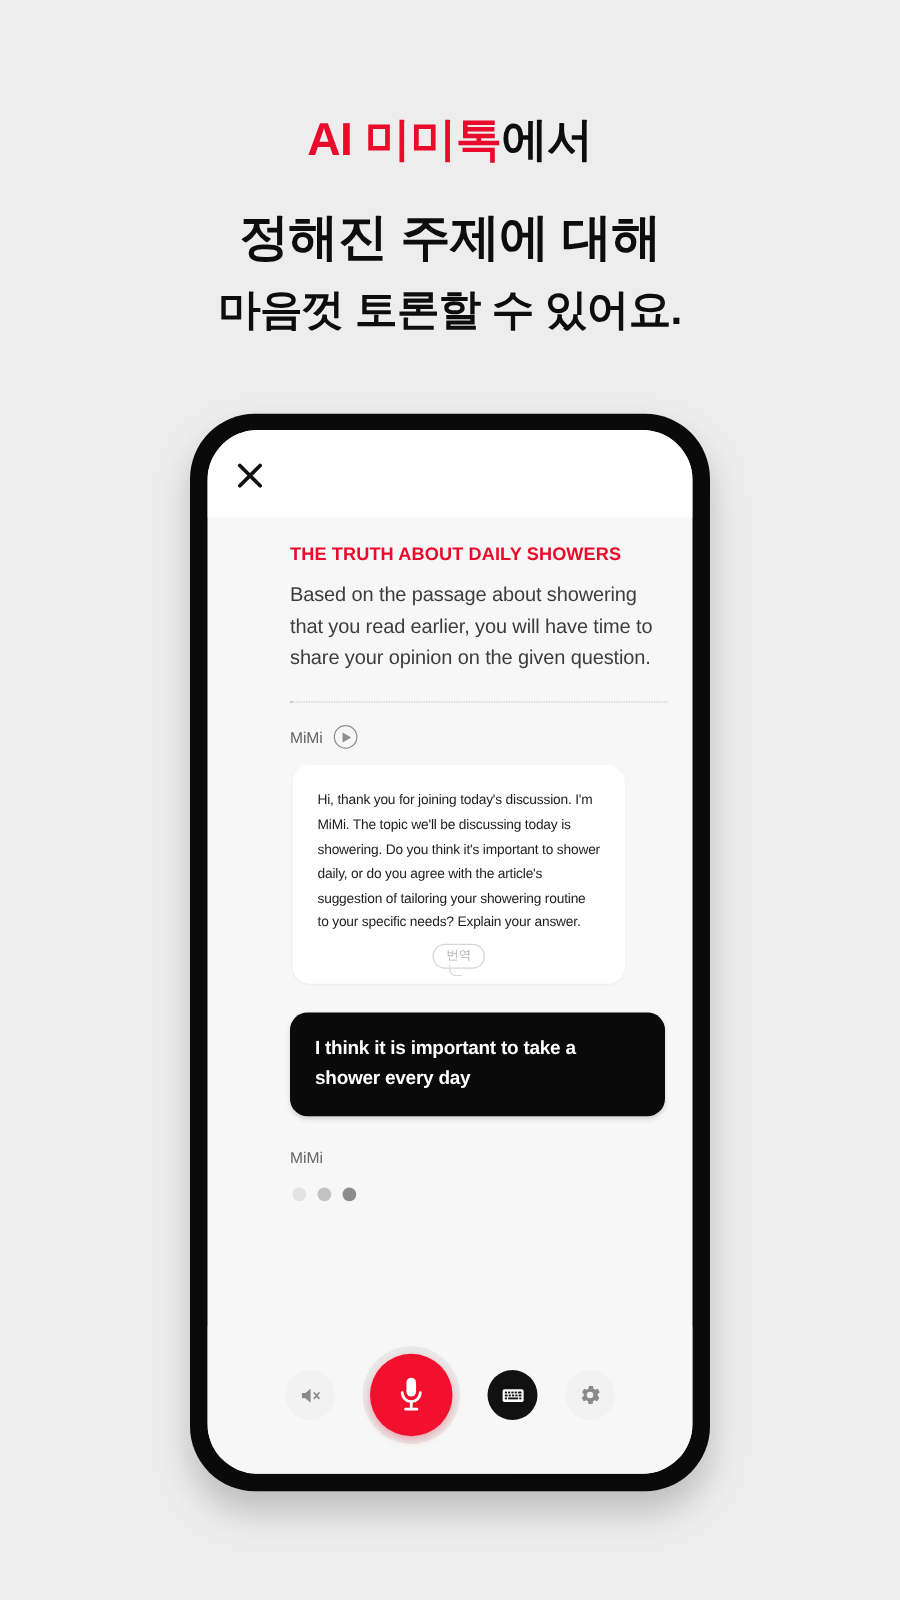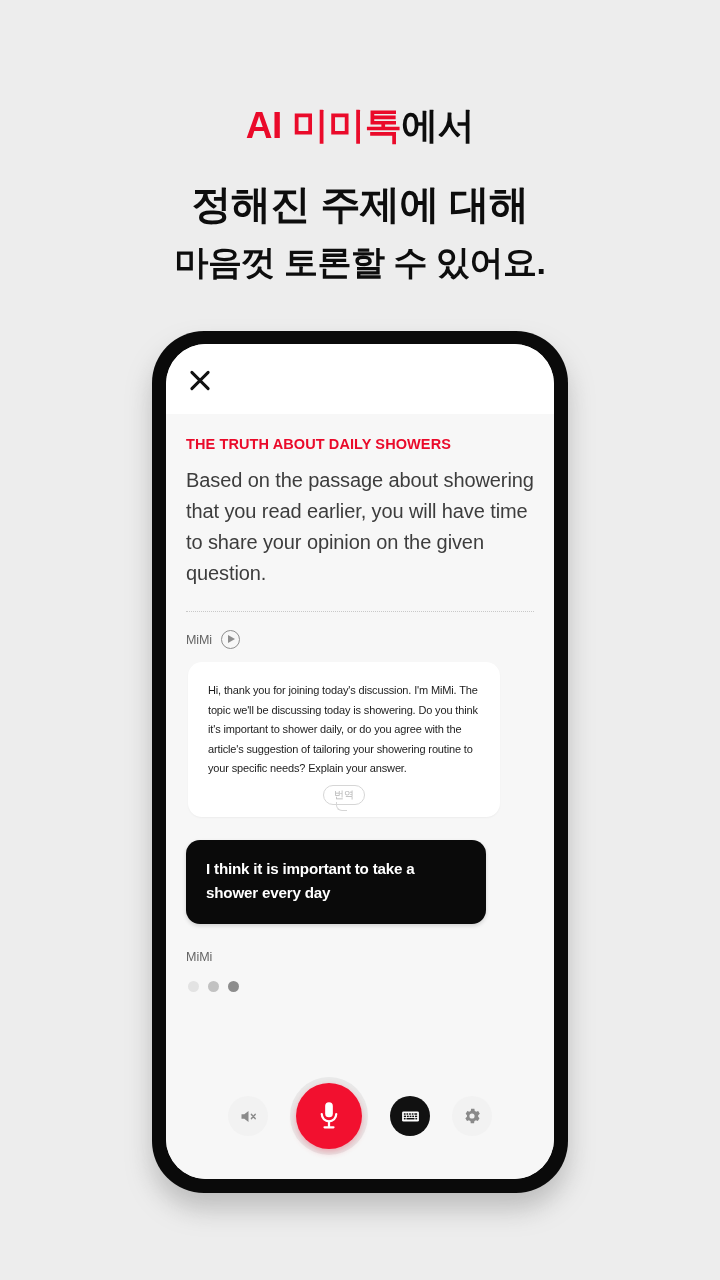--- a/index.html
+++ b/index.html
@@ -13,21 +13,21 @@
 
   body {
     background: #ededed;
     font-family: "Liberation Sans", "DejaVu Sans", sans-serif;
     position: relative;
   }
 
   
   .headline {
     position: absolute;
-    top: 102px;
+    top: 88px;
     left: 0;
     width: 720px;
     text-align: center;
     color: #0d0d0d;
     font-weight: 700;
     letter-spacing: -0.5px;
   }
   .headline-line {
     display: block;
     line-height: 1.30;
@@ -94,32 +94,33 @@
   }
   .close-icon::before { transform: rotate(45deg); }
   .close-icon::after  { transform: rotate(-45deg); }
 
   
   .chat-body {
     flex: 1 1 auto;
     padding: 22px 20px 0 20px;
     overflow: hidden;
     position: relative;
+    margin-left: 46px;
   }
 
   .topic-title {
     color: #ea0a2a;
     font-weight: 700;
     font-size: 14.5px;
     letter-spacing: 0.1px;
     margin-bottom: 13px;
   }
   .topic-desc {
     color: #3d3d3d;
-    font-size: 20px;
+    font-size: 16px;
     line-height: 1.55;
     letter-spacing: -0.1px;
   }
 
   .divider {
     margin: 22px 0 18px 0;
     border: 0;
     border-top: 1.5px dotted #c9c9c9;
   }
 

